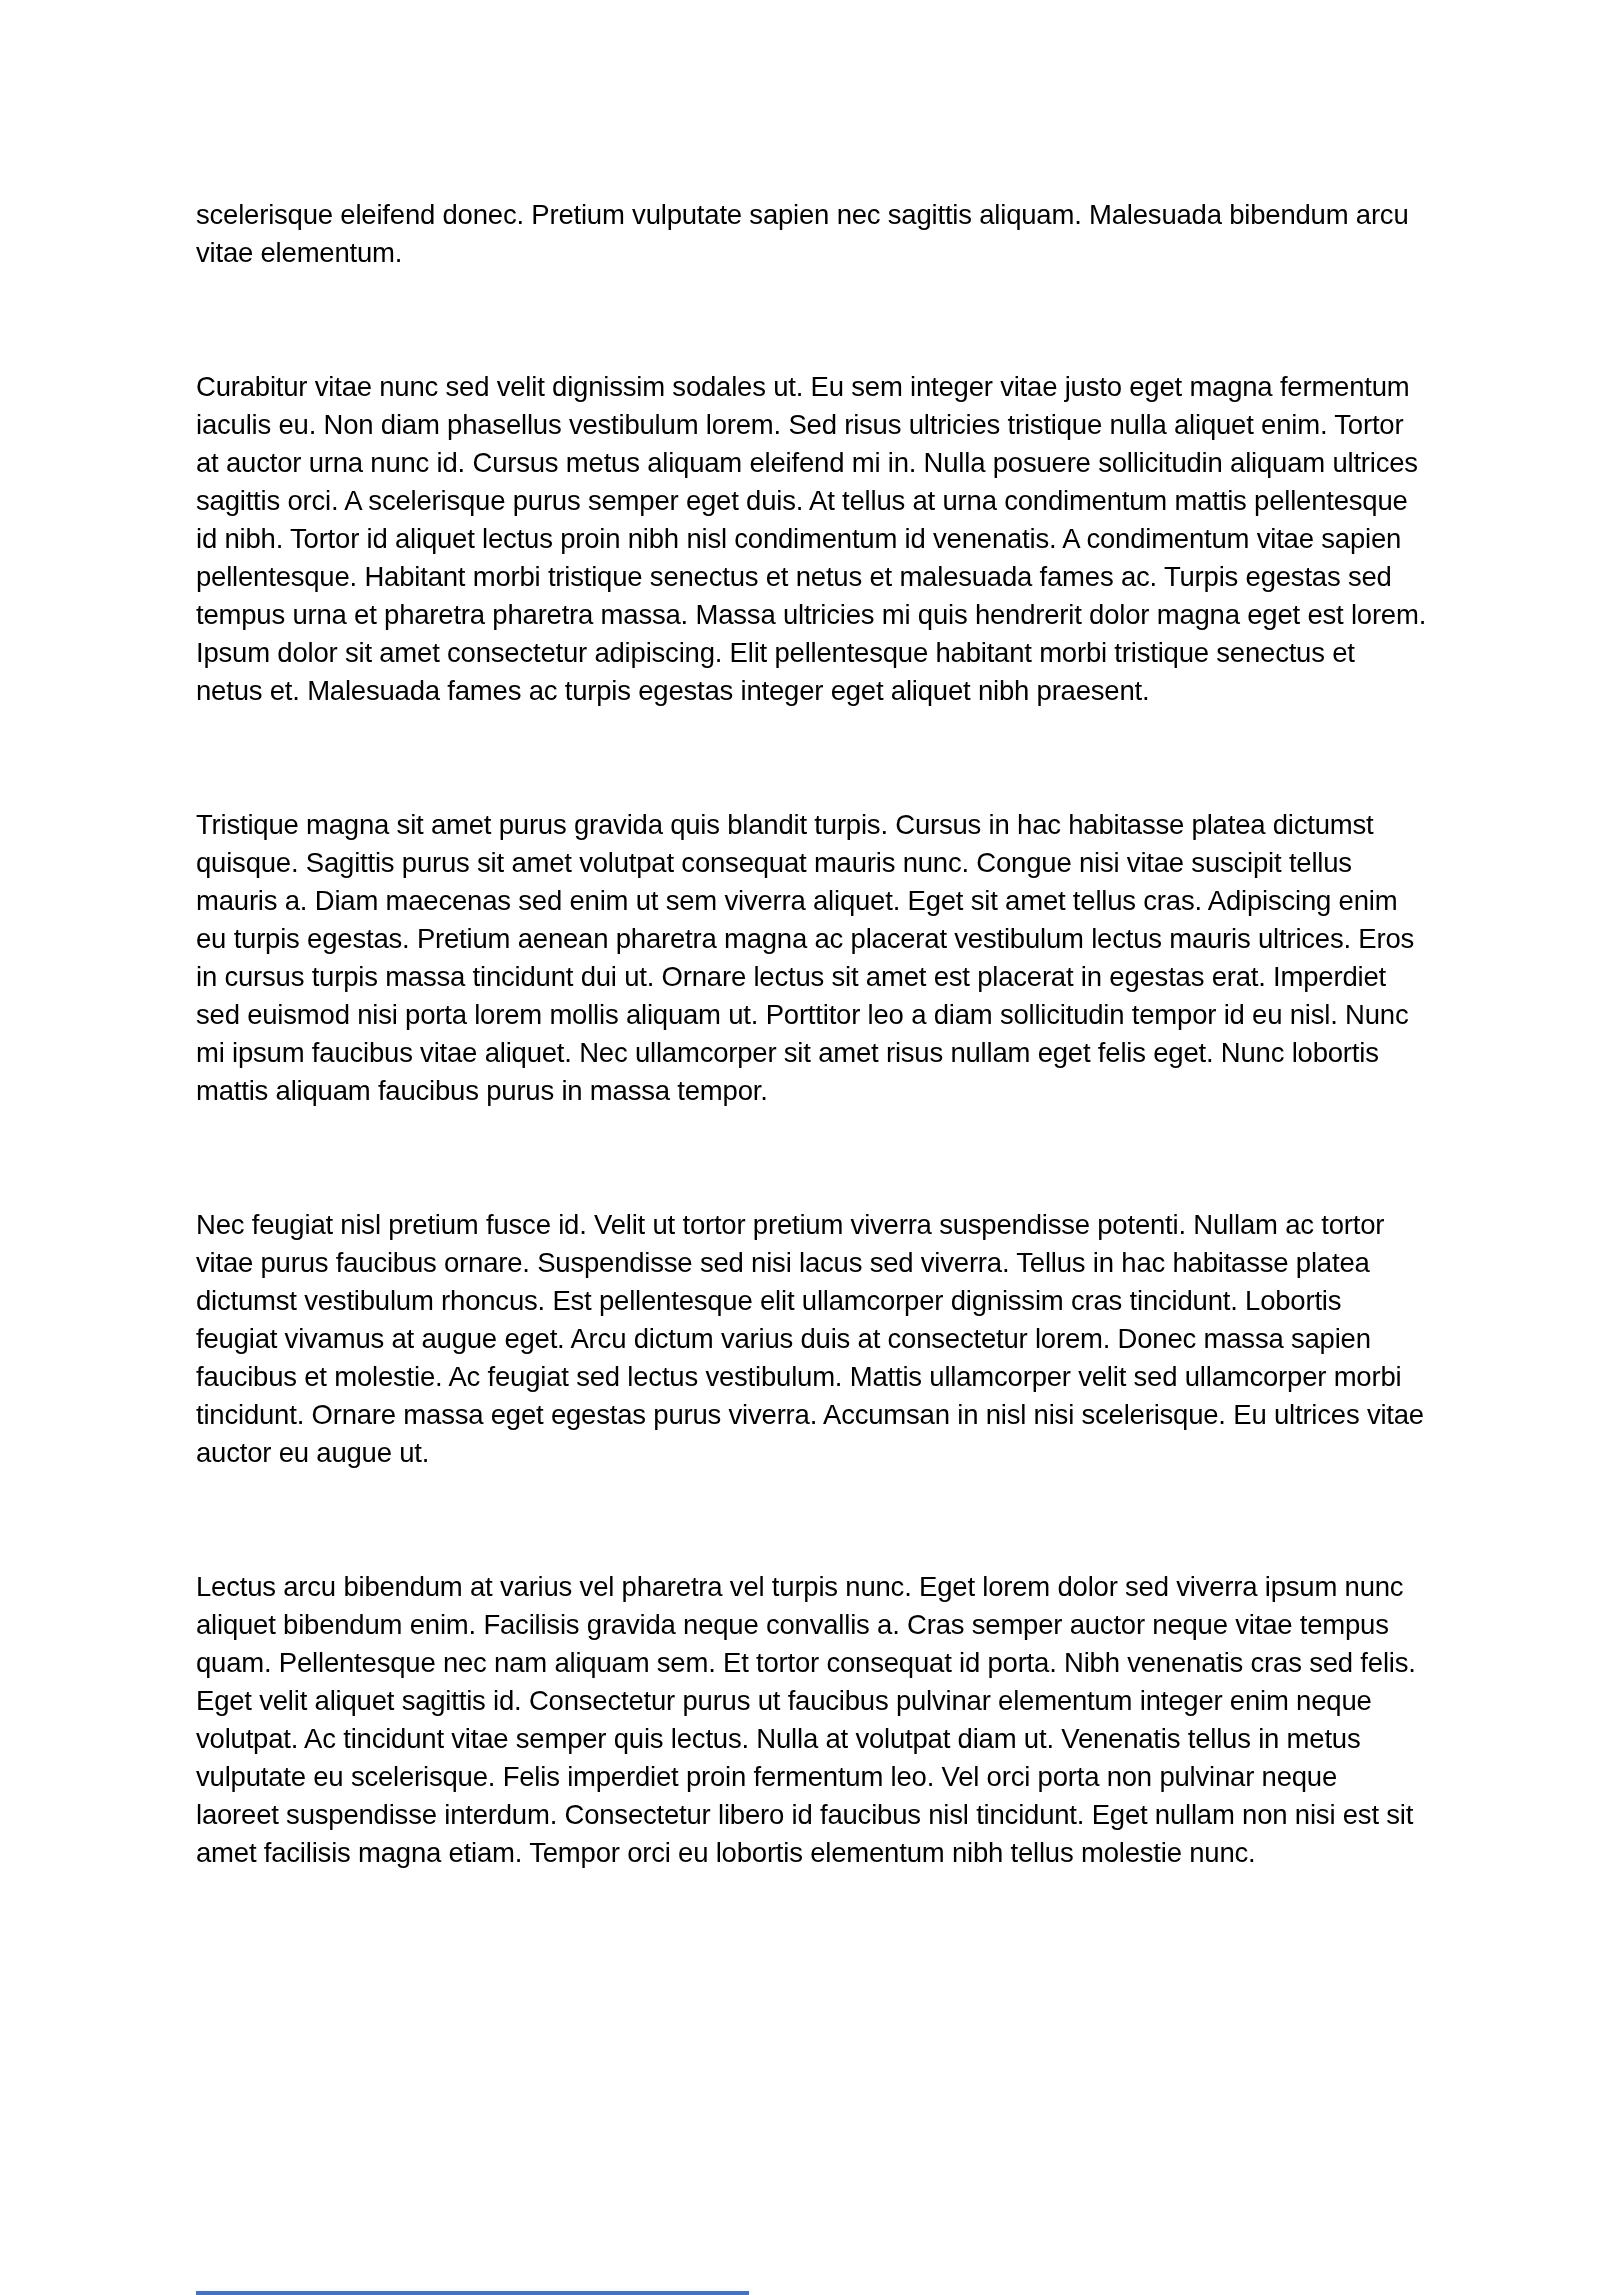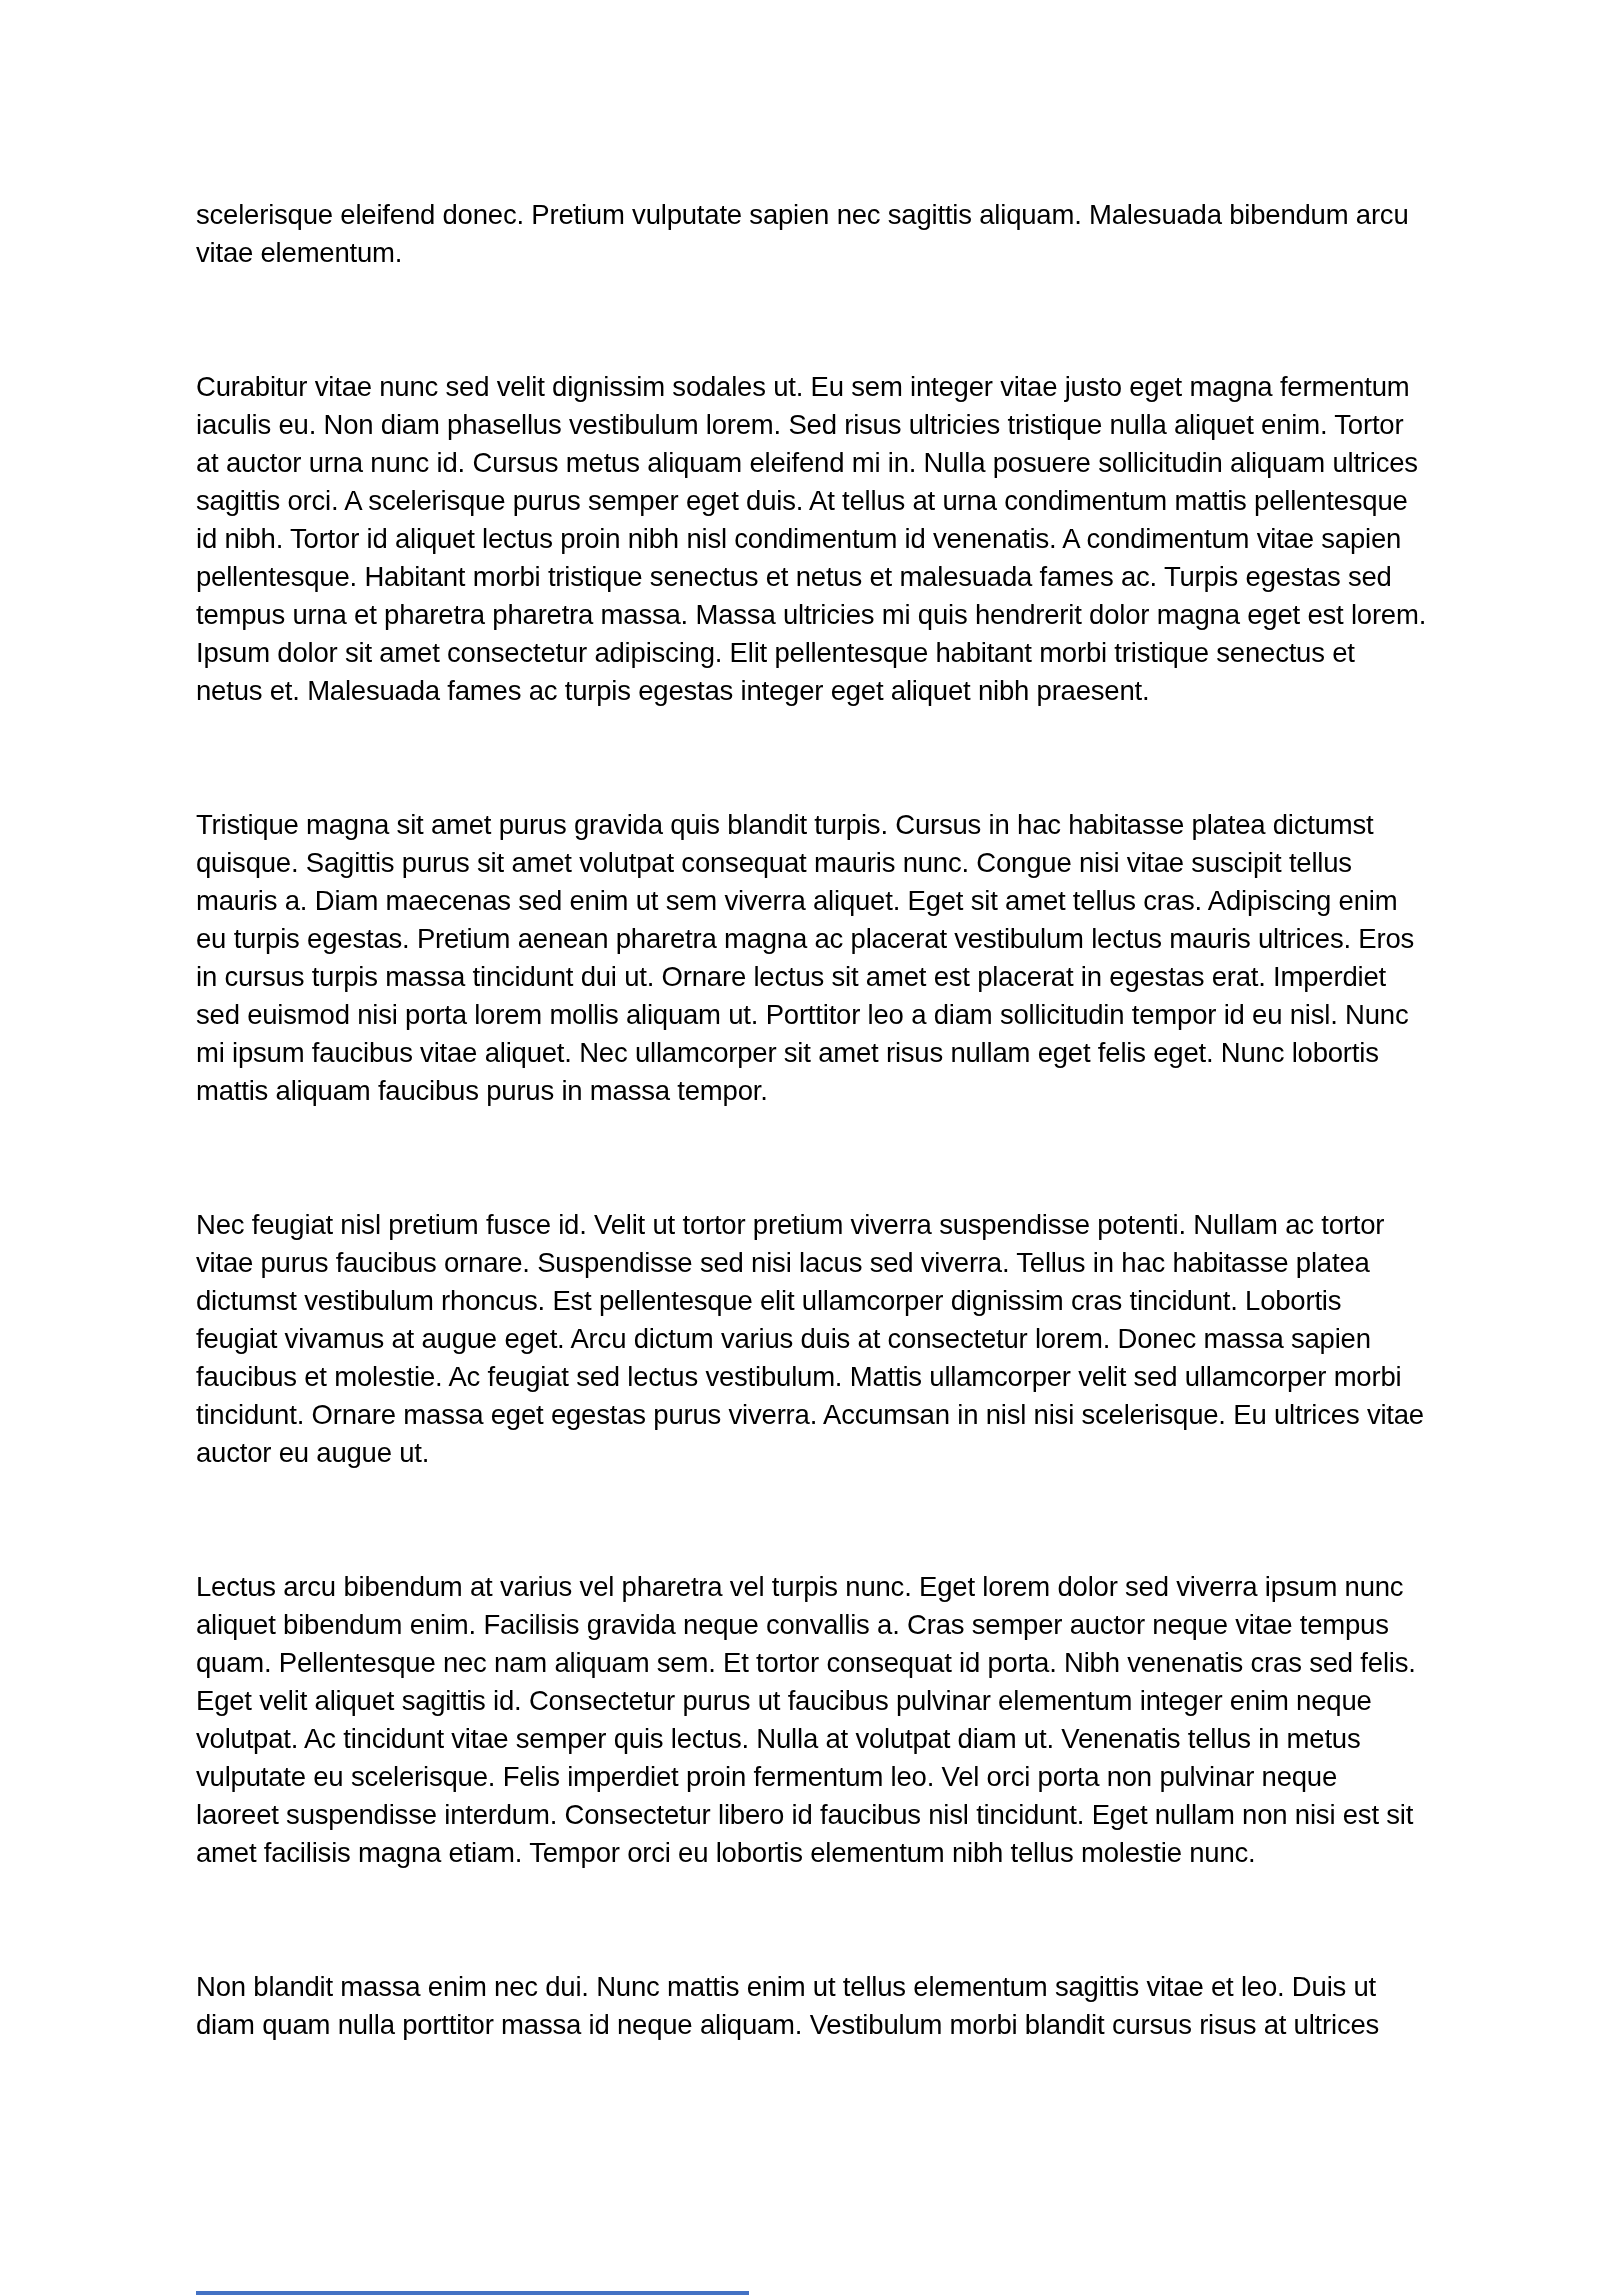--- a/index.html
+++ b/index.html
@@ -46,17 +46,16 @@
 </head>
 <body>
 
 <div class="page">
   <div class="content">
     <p>scelerisque eleifend donec. Pretium vulputate sapien nec sagittis aliquam. Malesuada bibendum arcu vitae elementum.</p>
     <p>Curabitur vitae nunc sed velit dignissim sodales ut. Eu sem integer vitae justo eget magna fermentum iaculis eu. Non diam phasellus vestibulum lorem. Sed risus ultricies tristique nulla aliquet enim. Tortor at auctor urna nunc id. Cursus metus aliquam eleifend mi in. Nulla posuere sollicitudin aliquam ultrices sagittis orci. A scelerisque purus semper eget duis. At tellus at urna condimentum mattis pellentesque id nibh. Tortor id aliquet lectus proin nibh nisl condimentum id venenatis. A condimentum vitae sapien pellentesque. Habitant morbi tristique senectus et netus et malesuada fames ac. Turpis egestas sed tempus urna et pharetra pharetra massa. Massa ultricies mi quis hendrerit dolor magna eget est lorem. Ipsum dolor sit amet consectetur adipiscing. Elit pellentesque habitant morbi tristique senectus et netus et. Malesuada fames ac turpis egestas integer eget aliquet nibh praesent.</p>
     <p>Tristique magna sit amet purus gravida quis blandit turpis. Cursus in hac habitasse platea dictumst quisque. Sagittis purus sit amet volutpat consequat mauris nunc. Congue nisi vitae suscipit tellus mauris a. Diam maecenas sed enim ut sem viverra aliquet. Eget sit amet tellus cras. Adipiscing enim eu turpis egestas. Pretium aenean pharetra magna ac placerat vestibulum lectus mauris ultrices. Eros in cursus turpis massa tincidunt dui ut. Ornare lectus sit amet est placerat in egestas erat. Imperdiet sed euismod nisi porta lorem mollis aliquam ut. Porttitor leo a diam sollicitudin tempor id eu nisl. Nunc mi ipsum faucibus vitae aliquet. Nec ullamcorper sit amet risus nullam eget felis eget. Nunc lobortis mattis aliquam faucibus purus in massa tempor.</p>
     <p>Nec feugiat nisl pretium fusce id. Velit ut tortor pretium viverra suspendisse potenti. Nullam ac tortor vitae purus faucibus ornare. Suspendisse sed nisi lacus sed viverra. Tellus in hac habitasse platea dictumst vestibulum rhoncus. Est pellentesque elit ullamcorper dignissim cras tincidunt. Lobortis feugiat vivamus at augue eget. Arcu dictum varius duis at consectetur lorem. Donec massa sapien faucibus et molestie. Ac feugiat sed lectus vestibulum. Mattis ullamcorper velit sed ullamcorper morbi tincidunt. Ornare massa eget egestas purus viverra. Accumsan in nisl nisi scelerisque. Eu ultrices vitae auctor eu augue ut.</p>
     <p>Lectus arcu bibendum at varius vel pharetra vel turpis nunc. Eget lorem dolor sed viverra ipsum nunc aliquet bibendum enim. Facilisis gravida neque convallis a. Cras semper auctor neque vitae tempus quam. Pellentesque nec nam aliquam sem. Et tortor consequat id porta. Nibh venenatis cras sed felis. Eget velit aliquet sagittis id. Consectetur purus ut faucibus pulvinar elementum integer enim neque volutpat. Ac tincidunt vitae semper quis lectus. Nulla at volutpat diam ut. Venenatis tellus in metus vulputate eu scelerisque. Felis imperdiet proin fermentum leo. Vel orci porta non pulvinar neque laoreet suspendisse interdum. Consectetur libero id faucibus nisl tincidunt. Eget nullam non nisi est sit amet facilisis magna etiam. Tempor orci eu lobortis elementum nibh tellus molestie nunc.</p>
-    <p>Non blandit massa enim nec dui. Nunc mattis enim ut tellus elementum sagittis vitae et leo. Duis ut diam quam nulla porttitor massa id neque aliquam. Vestibulum morbi blandit cursus risus at ultrices</p>
   </div>
   <div class="bottom-rule" style="background-color: rgb(68, 114, 196);"></div>
 </div>
 
 
 </body></html>

